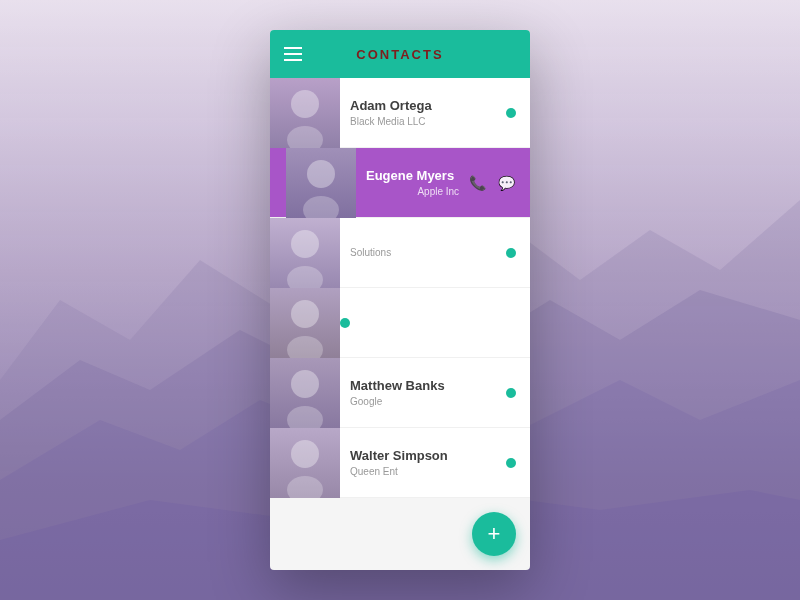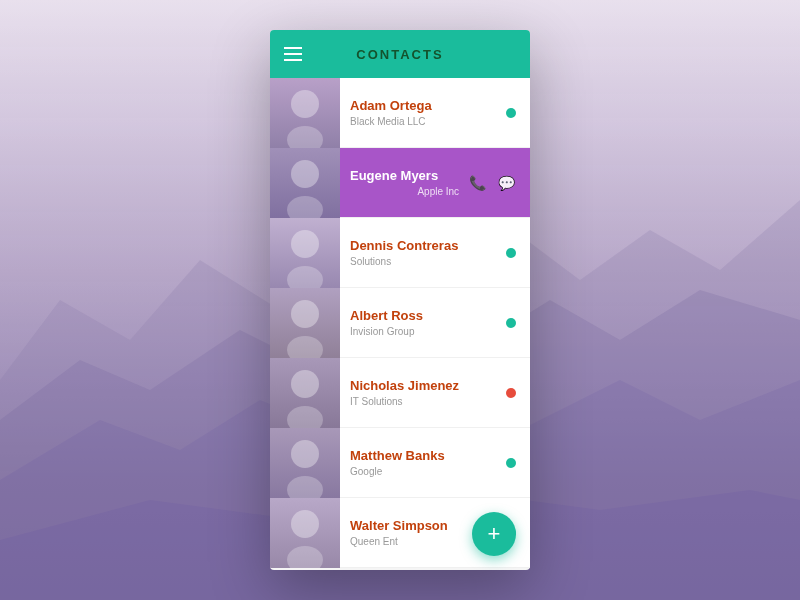--- a/index.html
+++ b/index.html
@@ -71,21 +71,21 @@
     }
 
     .header-menu-icon span {
       display: block;
       width: 18px;
       height: 2px;
       background: white;
     }
 
     .header-title {
-      color: #14532d;
+      color: #7f1d1d;
       font-size: 13px;
       font-weight: 600;
       letter-spacing: 2px;
     }
 
     
     .contact-list {
       overflow-y: hidden;
       height: calc(540px - 48px);
     }
@@ -94,40 +94,41 @@
       display: flex;
       align-items: center;
       height: 70px;
       background: white;
       border-bottom: 1px solid #f0f0f0;
       position: relative;
     }
 
     .contact-item.active {
       background: #a855c8;
+      padding-left: 16px;
     }
 
     .contact-avatar {
       width: 70px;
       height: 70px;
       flex-shrink: 0;
       overflow: hidden;
       position: relative;
       background: #c0aacf;
     }
 
     .contact-info {
       flex: 1;
       padding: 0 10px;
     }
 
     .contact-name {
       font-size: 13px;
       font-weight: 600;
-      color: #c2410c;
+      color: #404040;
       margin-bottom: 3px;
     }
 
     .contact-item.active .contact-name {
       color: white;
     }
 
     .contact-company {
       font-size: 10px;
       color: #999;
@@ -265,60 +266,37 @@
               <linearGradient id="g2" x1="0" y1="0" x2="0" y2="1">
                 <stop offset="0%" stop-color="#c0b0d0"></stop>
                 <stop offset="100%" stop-color="#9888b0"></stop>
               </linearGradient>
             </defs>
             <rect width="70" height="70" fill="url(#g2)"></rect>
             <circle cx="35" cy="26" r="14" fill="rgba(255,255,255,0.35)"></circle>
             <ellipse cx="35" cy="62" rx="18" ry="14" fill="rgba(255,255,255,0.25)"></ellipse>
           </svg></div>
         <div class="contact-info">
-          <div class="contact-name">Dennis Contreras</div>
           <div class="contact-company">Solutions</div>
         </div>
         <div class="contact-status status-online"></div>
       </div>
       <div class="contact-item">
         <div class="contact-avatar"><svg viewBox="0 0 70 70" width="70" height="70">
             <defs>
               <linearGradient id="g3" x1="0" y1="0" x2="0" y2="1">
                 <stop offset="0%" stop-color="#b0a0c0"></stop>
                 <stop offset="100%" stop-color="#908098"></stop>
               </linearGradient>
             </defs>
             <rect width="70" height="70" fill="url(#g3)"></rect>
             <circle cx="35" cy="26" r="14" fill="rgba(255,255,255,0.35)"></circle>
             <ellipse cx="35" cy="62" rx="18" ry="14" fill="rgba(255,255,255,0.25)"></ellipse>
           </svg></div>
-        <div class="contact-info">
-          <div class="contact-name">Albert Ross</div>
-          <div class="contact-company">Invision Group</div>
-        </div>
-        <div class="contact-status status-online"></div>
-      </div>
-      <div class="contact-item">
-        <div class="contact-avatar"><svg viewBox="0 0 70 70" width="70" height="70">
-            <defs>
-              <linearGradient id="g4" x1="0" y1="0" x2="0" y2="1">
-                <stop offset="0%" stop-color="#a898b8"></stop>
-                <stop offset="100%" stop-color="#887898"></stop>
-              </linearGradient>
-            </defs>
-            <rect width="70" height="70" fill="url(#g4)"></rect>
-            <circle cx="35" cy="26" r="14" fill="rgba(255,255,255,0.35)"></circle>
-            <ellipse cx="35" cy="62" rx="18" ry="14" fill="rgba(255,255,255,0.25)"></ellipse>
-          </svg></div>
-        <div class="contact-info">
-          <div class="contact-name">Nicholas Jimenez</div>
-          <div class="contact-company">IT Solutions</div>
-        </div>
-        <div class="contact-status status-offline"></div>
+        <div class="contact-status status-online"></div>
       </div>
       <div class="contact-item">
         <div class="contact-avatar"><svg viewBox="0 0 70 70" width="70" height="70">
             <defs>
               <linearGradient id="g6" x1="0" y1="0" x2="0" y2="1">
                 <stop offset="0%" stop-color="#a898b8"></stop>
                 <stop offset="100%" stop-color="#8878a0"></stop>
               </linearGradient>
             </defs>
             <rect width="70" height="70" fill="url(#g6)"></rect>

